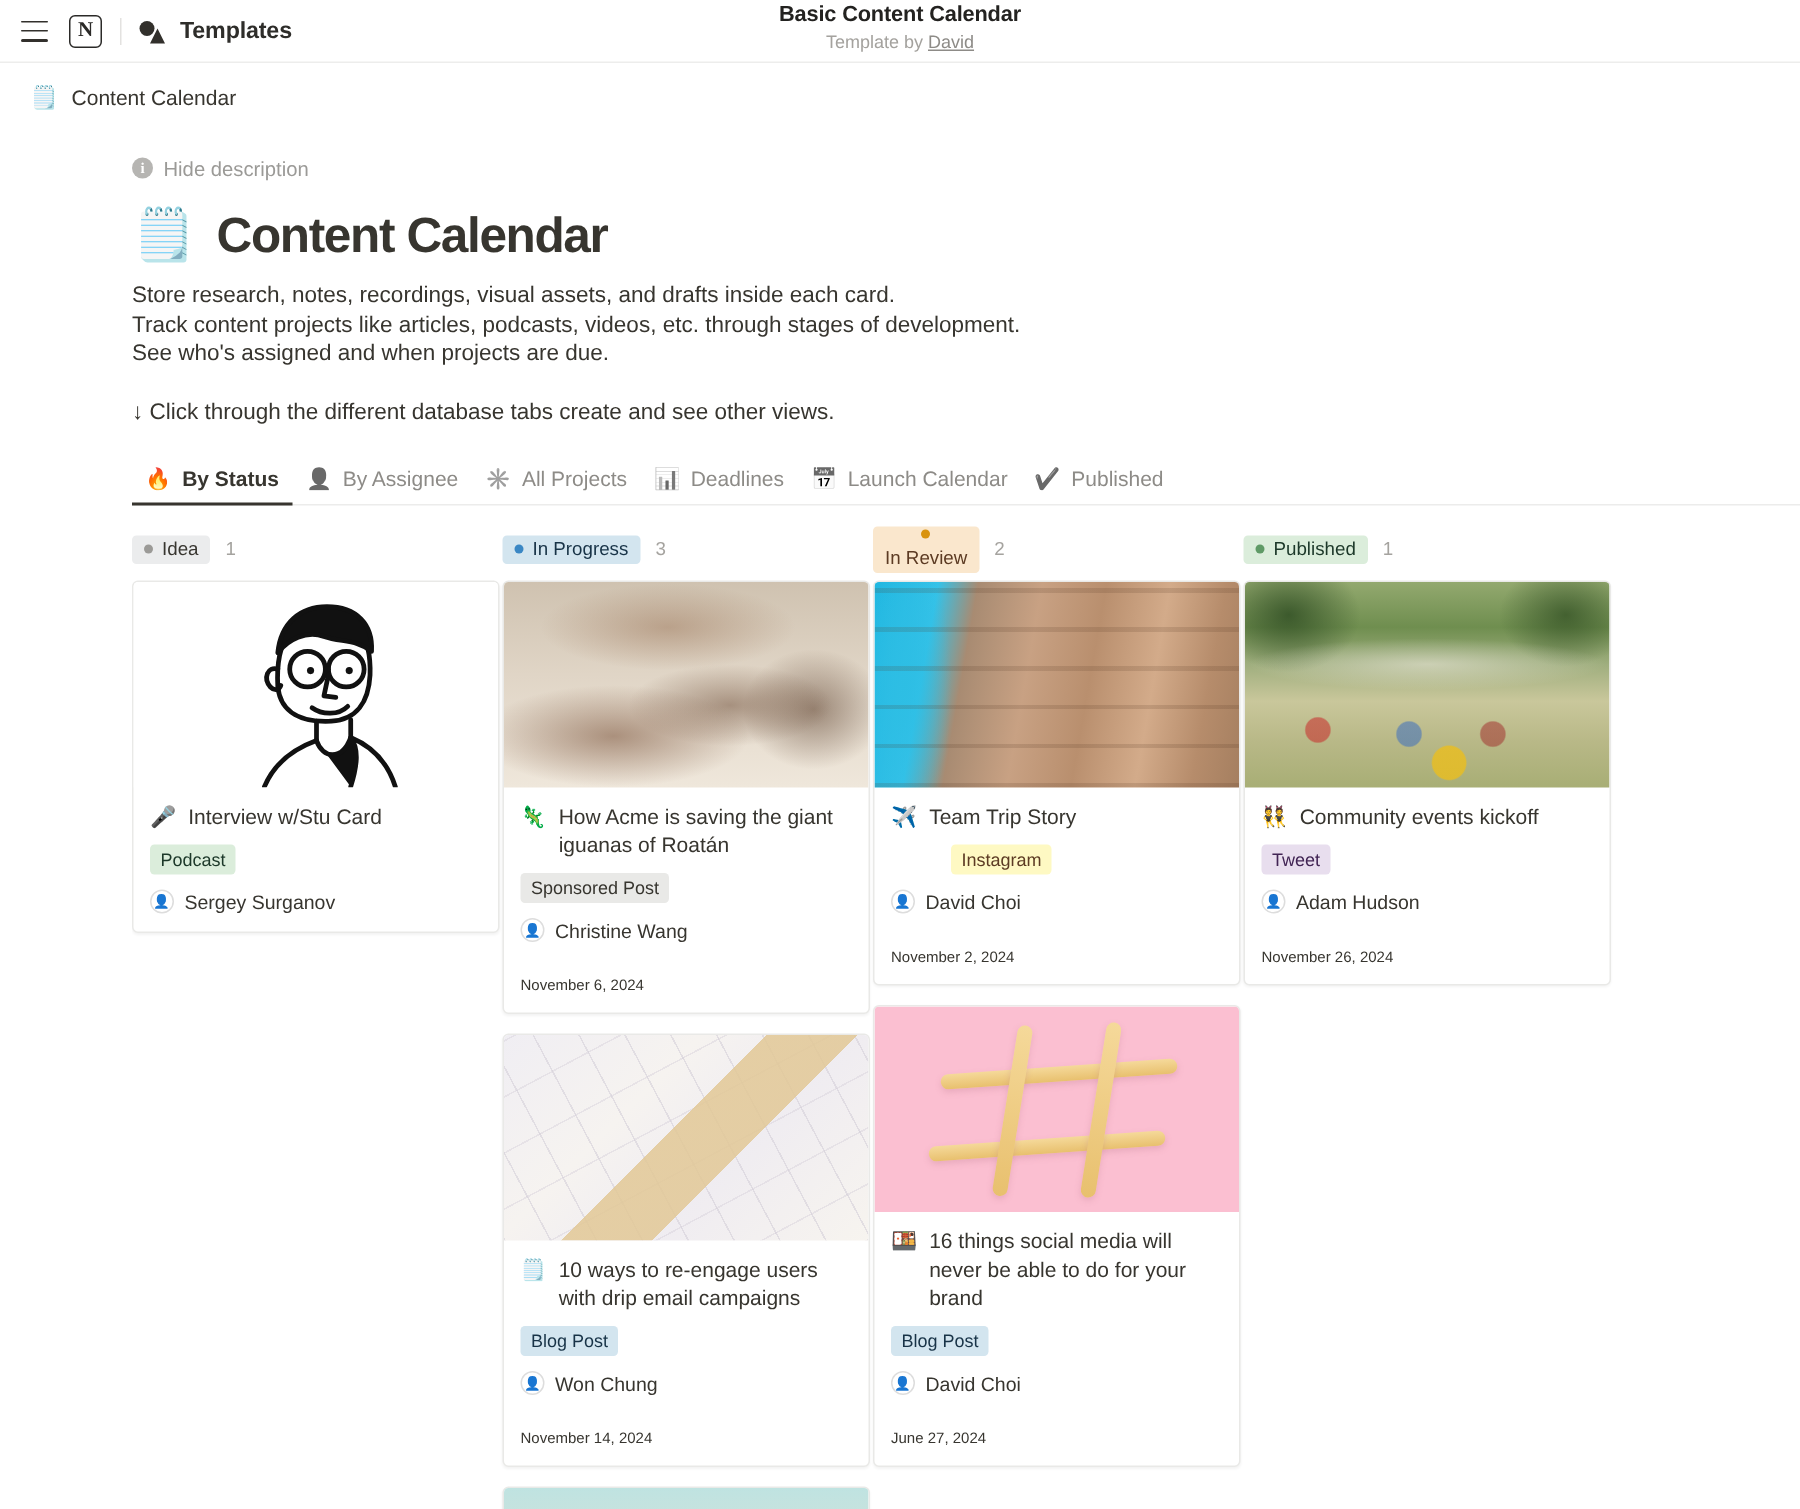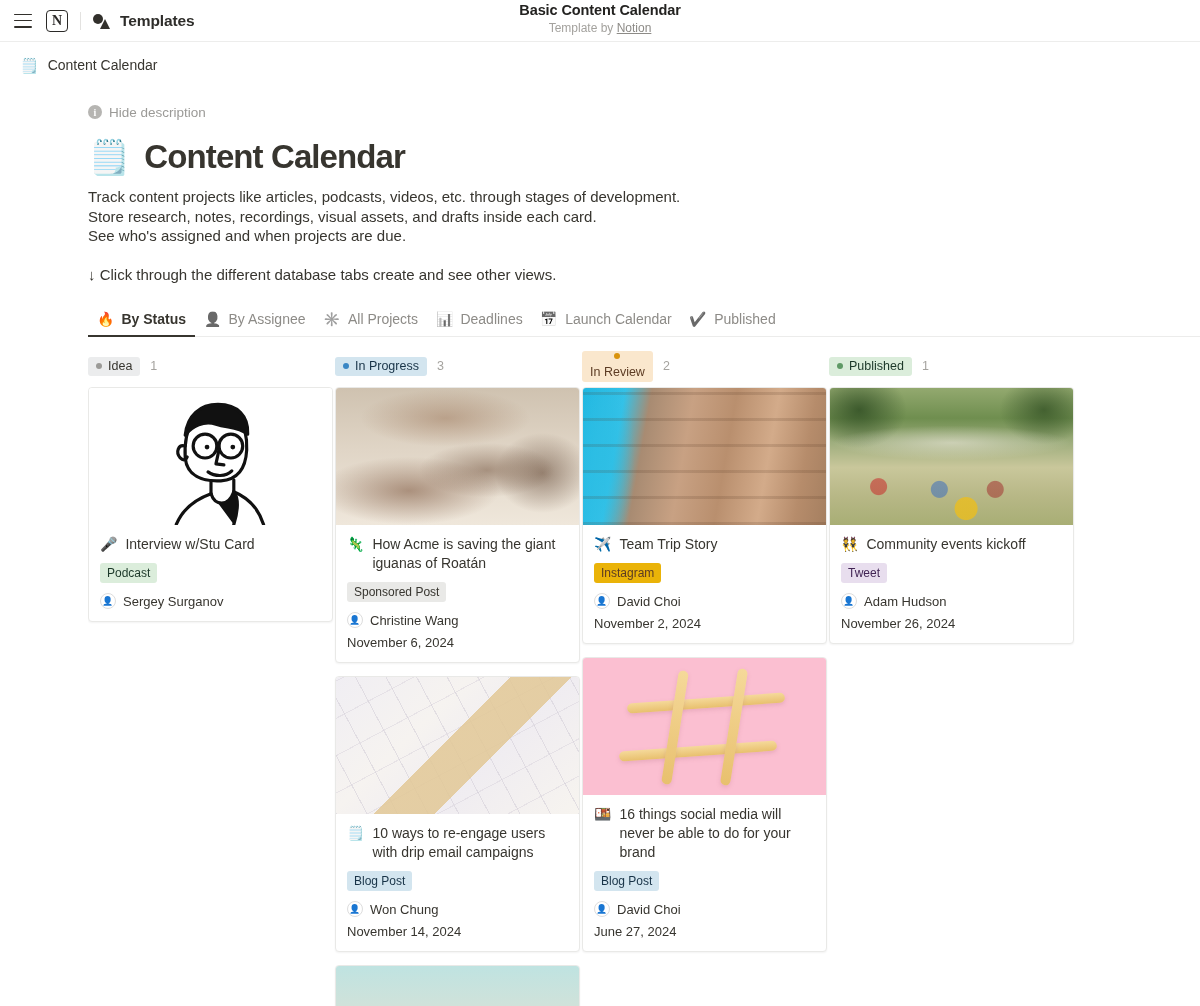--- a/index.html
+++ b/index.html
@@ -152,21 +152,21 @@
     font-size: 12px; line-height: 16px;
   }
   .card-person { display: flex; align-items: center; gap: 7px; margin-top: 10px; }
   .avatar {
     width: 16px; height: 16px; border-radius: 50%;
     border: 1px solid #ddd; background: #fff;
     display: flex; align-items: center; justify-content: center;
     font-size: 9px; line-height: 1; overflow: hidden;
   }
   .person-name { font-size: 13px; color: #37352f; }
-  .card-date { font-size: 13px; color: #37352f; margin-top: 7px; }
+  .card-date { font-size: 10px; color: #37352f; margin-top: 24px; }
 
   
   .cover-portrait { background: #fff; display: flex; align-items: flex-end; justify-content: center; }
   .cover-iguana {
     background:
       radial-gradient(ellipse 60% 40% at 30% 75%, rgba(120,80,55,0.55), transparent 62%),
       radial-gradient(ellipse 45% 32% at 62% 60%, rgba(105,72,50,0.5), transparent 62%),
       radial-gradient(ellipse 30% 45% at 85% 62%, rgba(92,64,45,0.55), transparent 65%),
       radial-gradient(ellipse 50% 30% at 45% 22%, rgba(150,110,80,0.45), transparent 70%),
       linear-gradient(180deg, #cfc2b0 0%, #e0d5c6 45%, #efe7db 100%);
@@ -241,21 +241,21 @@
   <div class="templates-link">
     <span class="templates-ico">
       <span class="c1"></span>
         <span class="c2"></span>
     </span>
     <span class="templates-label">Templates</span>
   </div>
   <div class="title-block">
     <div class="t1">Basic Content Calendar</div>
     <div class="t2">
-      <span>Template by </span><a href="#">Notion</a>
+      <span>Template by </span><a href="#">David</a>
     </div>
   </div>
 </div>
 
 <div class="breadcrumb-row">
   <span class="bc-emoji">🗒️</span>
   <span class="bc-text">Content Calendar</span>
 </div>
 
 <div class="content">
@@ -264,22 +264,22 @@
     <span class="info-ico">i</span>
     <span>Hide description</span>
   </div>
 
   <div class="page-title-row">
     <span class="cal-emoji">🗒️</span>
     <h1 class="page-title">Content Calendar</h1>
   </div>
 
   <div class="desc">
+    <div>Store research, notes, recordings, visual assets, and drafts inside each card.</div>
     <div>Track content projects like articles, podcasts, videos, etc. through stages of development.</div>
-    <div>Store research, notes, recordings, visual assets, and drafts inside each card.</div>
     <div>See who's assigned and when projects are due.</div>
     <div class="blank"></div>
     <div class="hint">↓ Click through the different database tabs create and see other views.</div>
   </div>
 
   <div class="tabs" id="tabs">
       <div class="tab active">
         <span class="gl">🔥</span>
         <span>By Status</span>
       </div>
@@ -397,21 +397,21 @@
           </span>
           <span class="col-count">2</span>
         </div>
         <div class="card">
           <div class="card-cover cover-casamila"></div>
           <div class="card-body">
             <div class="card-title-row">
               <span class="card-ico">✈️</span>
               <span class="card-title">Team Trip Story</span>
             </div>
-            <div><span class="card-tag" style="background: #eab308; color: rgb(92, 59, 35);">Instagram</span></div>
+            <div><span class="card-tag" style="background: #fef9c3; color: rgb(92, 59, 35); margin-left: 40px;">Instagram</span></div>
             <div class="card-person">
               <span class="avatar">👤</span>
               <span class="person-name">David Choi</span>
             </div>
             <div class="card-date">November 2, 2024</div>
           </div>
         </div>
         <div class="card">
           <div class="card-cover cover-hashtag">
             <div class="stick h1"></div>

